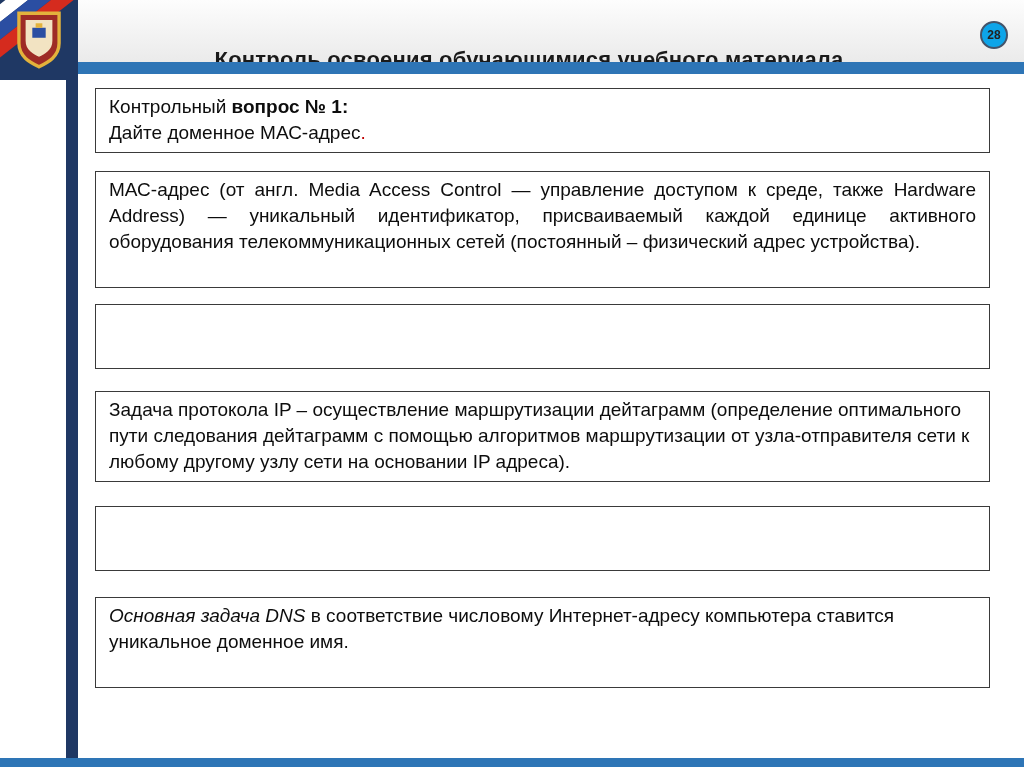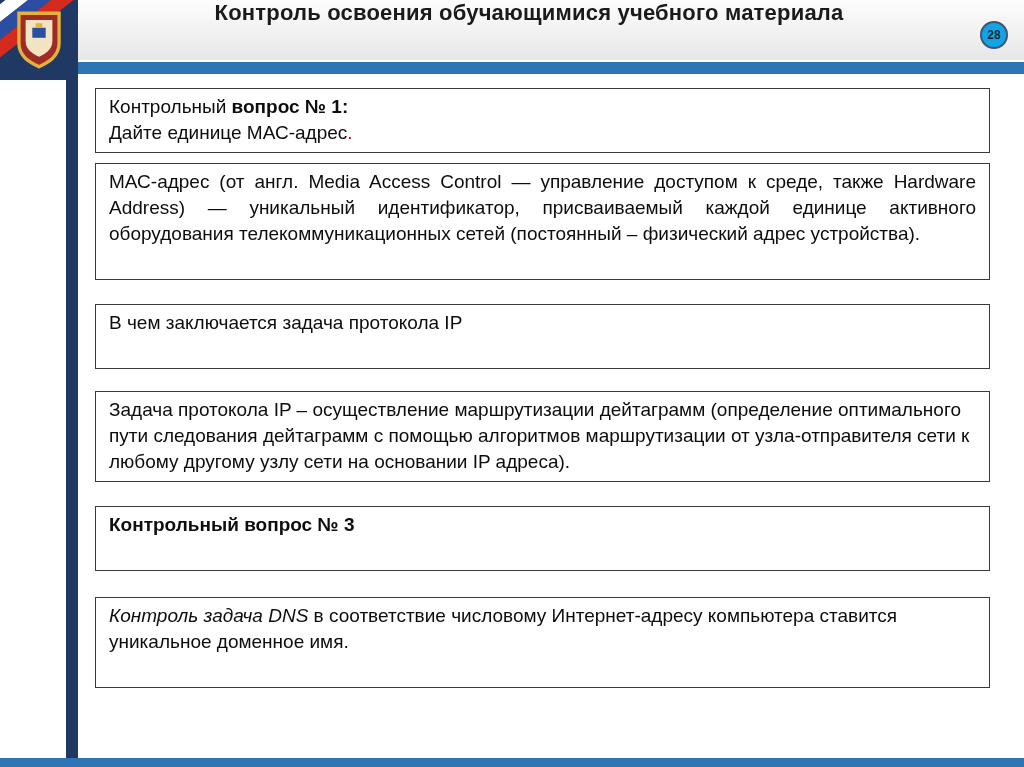--- a/index.html
+++ b/index.html
@@ -1,22 +1,22 @@
 <!DOCTYPE html>
 <html><head>
 <meta charset="utf-8">
 <style>
   html,body{margin:0;padding:0;background:#ffffff;}
   .slide{position:relative;width:1024px;height:767px;background:#ffffff;overflow:hidden;
          font-family:"Liberation Sans","DejaVu Sans",sans-serif;}
 
   
-  .header{position:absolute;left:78px;top:0;right:0;height:60px;
+  .header{position:absolute;left:78px;top:0;right:0;height:73px;
           background:linear-gradient(180deg,#fdfdfd 0%,#e7e7e7 100%);
-          display:flex;align-items:flex-start;justify-content:center;}
+          display:flex;align-items:flex-end;justify-content:center;}
   .title{margin:0;font-size:22px;font-weight:bold;color:#1a1a1a;
          padding:0 52px 0 8px;white-space:nowrap;letter-spacing:.2px;}
 
   
   .page-badge{position:absolute;top:21px;right:16px;width:28px;height:28px;border-radius:50%;
               background:#0ea5e9;border:2px solid #44546a;box-sizing:border-box;
               display:flex;align-items:center;justify-content:center;z-index:6;}
   .page-num{font-size:12px;font-weight:bold;color:#222222;}
 
   
@@ -34,22 +34,22 @@
   .box{box-sizing:border-box;background:#ffffff;border:1.5px solid #3a3a3a;
        padding:5px 13px;font-size:19px;line-height:26px;color:#0d0d0d;}
   .box p{margin:0;}
   .bold{font-weight:bold;}
   .italic{font-style:italic;}
   .red{color:#c00000;}
   .justify{text-align:justify;}
   .min2{min-height:65px;}
   .min3{min-height:91px;}
   .min4{min-height:117px;}
-  .mb18{margin-bottom:10px}
-  .mb16{margin-bottom:24px}
+  .mb18{margin-bottom:18px}
+  .mb16{margin-bottom:16px}
   .mb22{margin-bottom:22px}
   .mb20{margin-bottom:24px}
   .mb26{margin-bottom:26px}
 </style>
 </head>
 <body>
 
 <div class="slide">
 
   <header class="header">
@@ -76,39 +76,37 @@
       <path d="M8 8 h24 v19 c0 8 -7 12 -12 14 c-5 -2 -12 -6 -12 -14 z" fill="#f2e3c2"></path>
       <path d="M14 15 h12 v9 h-12 z" fill="#2b4ea2"></path>
       <path d="M17 11 h6 v4 h-6 z" fill="#e3b23c"></path>
     </svg>
   </div>
 
   <main class="content">
 
     <section class="box min2 mb18">
       <p class="line"><span>Контрольный </span><span class="bold">вопрос № 1:</span></p>
-      <p class="line"><span>Дайте единице МАС-адрес</span><span class="red">.</span></p>
+      <p class="line"><span>Дайте доменное МАС-адрес</span><span class="red">.</span></p>
     </section>
 
     <section class="box min4 mb16 justify">
       <p class="line">МАС-адрес (от англ. Media Access Control — управление доступом к среде, также Hardware Address) — уникальный идентификатор, присваиваемый каждой единице активного оборудования телекоммуникационных сетей (постоянный – физический адрес устройства).</p>
     </section>
 
     <section class="box min2 mb22">
-      <p class="line">В чем заключается задача протокола IP</p>
     </section>
 
     <section class="box min3 mb20">
       <p class="line">Задача протокола IP – осуществление маршрутизации дейтаграмм (определение оптимального пути следования дейтаграмм с помощью алгоритмов маршрутизации от узла-отправителя сети к любому другому узлу сети на основании IP адреса).</p>
     </section>
 
     <section class="box min2 mb26">
-      <p class="line bold">Контрольный вопрос № 3</p>
     </section>
 
     <section class="box min3">
-      <p class="line"><span class="italic">Контроль задача DNS</span><span> в соответствие числовому Интернет-адресу компьютера ставится уникальное доменное имя.</span></p>
+      <p class="line"><span class="italic">Основная задача DNS</span><span> в соответствие числовому Интернет-адресу компьютера ставится уникальное доменное имя.</span></p>
     </section>
 
   </main>
 
   <div class="bottom-bar"></div>
 </div>
 
 </body></html>

